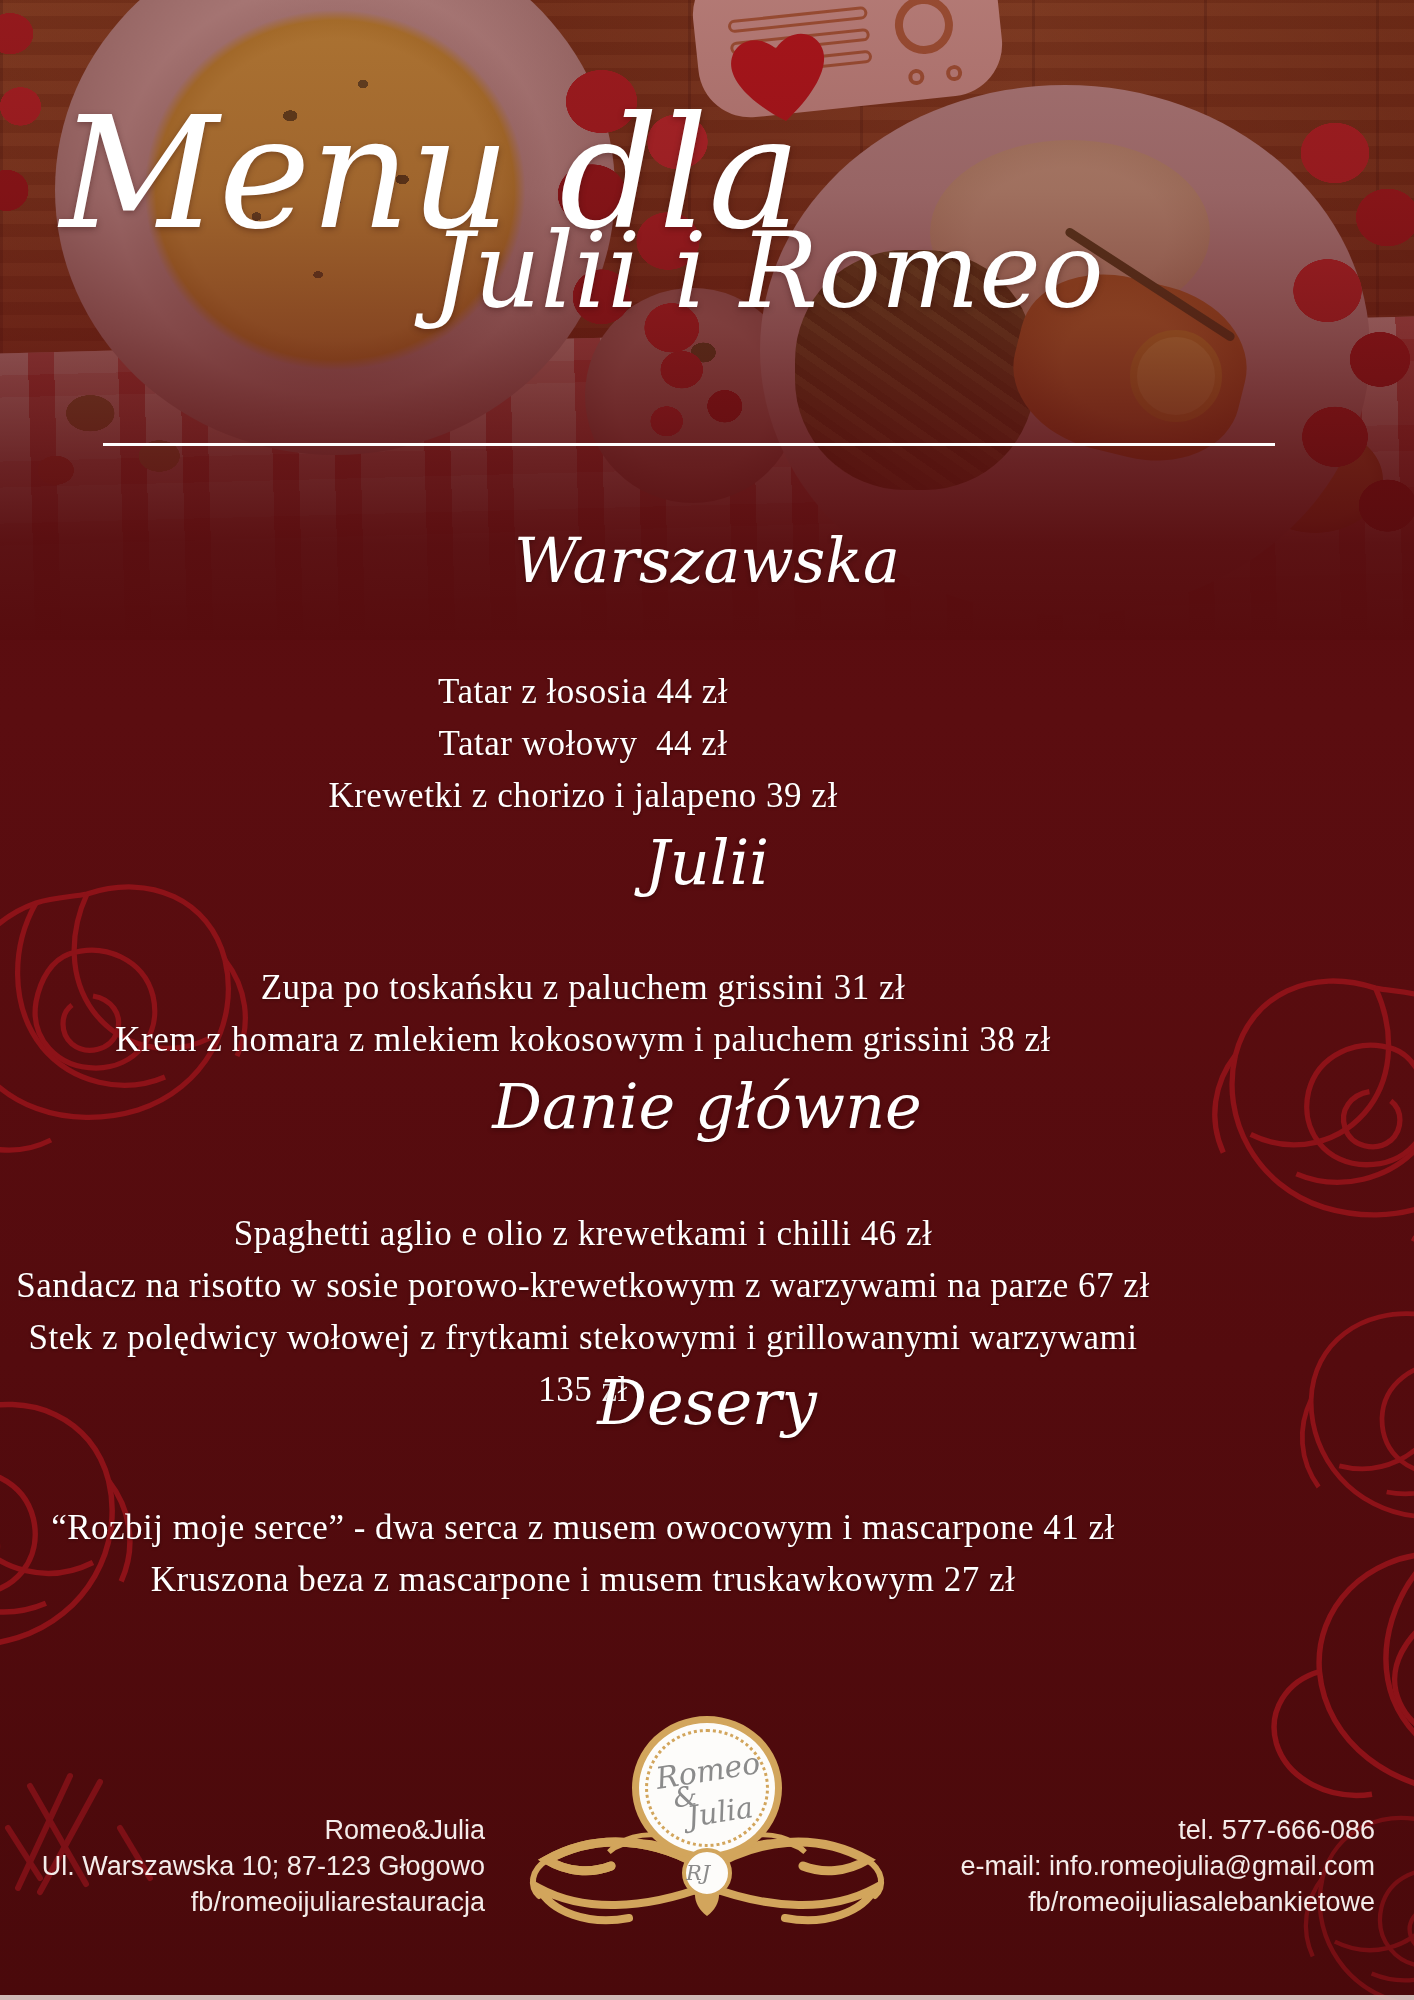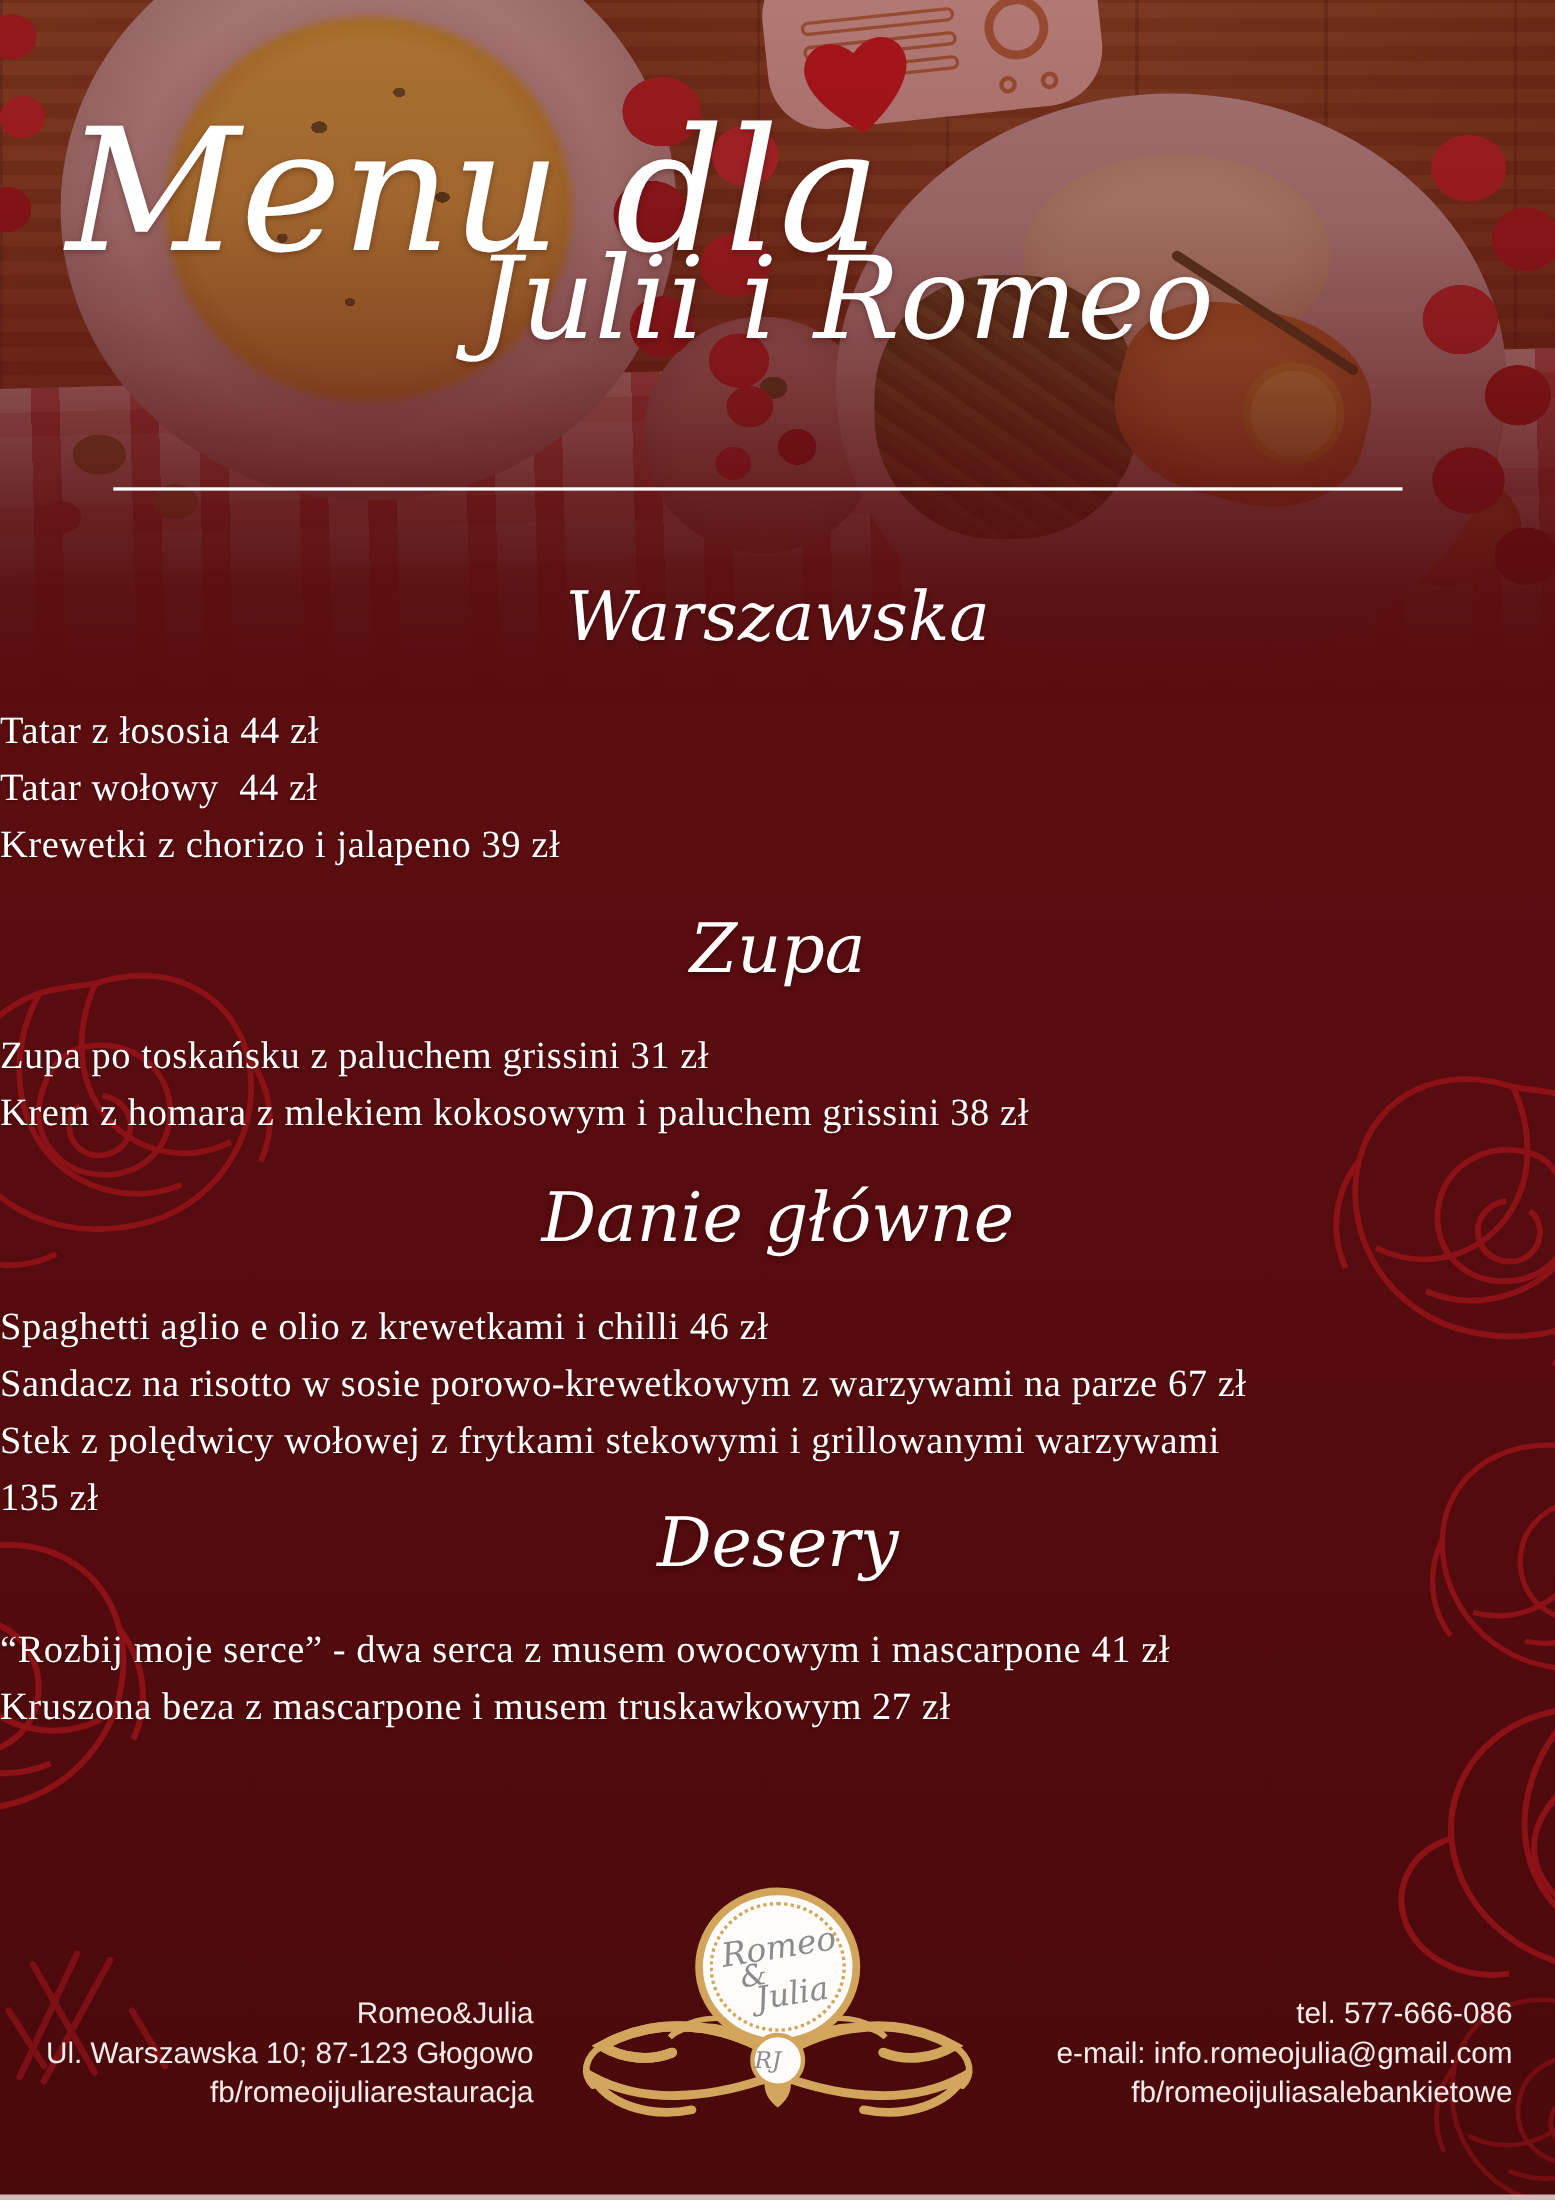--- a/index.html
+++ b/index.html
@@ -97,22 +97,22 @@
   
   .script{font-family:"DejaVu Serif",serif;font-style:italic;font-weight:400;}
   .title1{position:absolute;left:60px;top:85px;font-size:155px;line-height:1.15;
     text-shadow:0 2px 6px rgba(40,0,0,.35);}
   .title2{position:absolute;left:432px;top:212px;font-size:104px;line-height:1.15;
     text-shadow:0 2px 6px rgba(40,0,0,.35);}
   .divider{position:absolute;left:103px;top:443px;width:1172px;height:3px;background:var(--white);}
   .sec-heading{position:absolute;left:0;width:1414px;text-align:center;font-size:62px;
     text-shadow:0 2px 4px rgba(30,0,0,.4);}
   .h-sec0{top:524px;} .h-sec1{top:826px;} .h-sec2{top:1070px;} .h-sec3{top:1366px;}
-  .items{position:absolute;left:0;width:1166px;text-align:left;font-size:35px;line-height:52px;
-    letter-spacing:.5px;text-shadow:0 1px 3px rgba(30,0,0,.45);}
+  .items{position:absolute;left:0;width:1166px;text-align:center;font-size:35px;line-height:52px;
+    letter-spacing:.5px;text-shadow:0 1px 3px rgba(30,0,0,.45);margin-top:28px;}
   .i-sec0{top:638px;} .i-sec1{top:934px;} .i-sec2{top:1180px;} .i-sec3{top:1474px;}
   .menu-item{white-space:pre-wrap;}
   
   .rose{position:absolute;pointer-events:none;}
   .rose use{stroke:var(--rose);stroke-width:3.5;fill:none;}
   .r-left1{left:-75px;top:862px;width:330px;height:310px;}
   .r-left2{left:-205px;top:1378px;width:345px;height:325px;}
   .r-right1{left:1205px;top:948px;width:335px;height:330px;transform:scaleX(-1);}
   .r-right2{left:1292px;top:1282px;width:300px;height:285px;transform:scaleX(-1) rotate(12deg);}
   .r-right3{left:1278px;top:1522px;width:345px;height:325px;transform:rotate(18deg);}
@@ -222,21 +222,21 @@
   <div class="script title2">Julii i Romeo</div>
   <div class="divider"></div>
 
   <div class="script sec-heading h-sec0">Warszawska</div>
   <div class="items i-sec0">
     <div class="menu-item">Tatar z łososia 44 zł</div>
     <div class="menu-item">Tatar wołowy  44 zł</div>
     <div class="menu-item">Krewetki z chorizo i jalapeno 39 zł</div>
   </div>
 
-  <div class="script sec-heading h-sec1">Zupa</div>
+  <div class="script sec-heading h-sec1">Julii</div>
   <div class="items i-sec1">
     <div class="menu-item">Zupa po toskańsku z paluchem grissini 31 zł</div>
     <div class="menu-item">Krem z homara z mlekiem kokosowym i paluchem grissini 38 zł</div>
   </div>
 
   <div class="script sec-heading h-sec2">Danie główne</div>
   <div class="items i-sec2">
     <div class="menu-item">Spaghetti aglio e olio z krewetkami i chilli 46 zł</div>
     <div class="menu-item">Sandacz na risotto w sosie porowo-krewetkowym z warzywami na parze 67 zł</div>
     <div class="menu-item">Stek z polędwicy wołowej z frytkami stekowymi i grillowanymi warzywami 135 zł</div>

